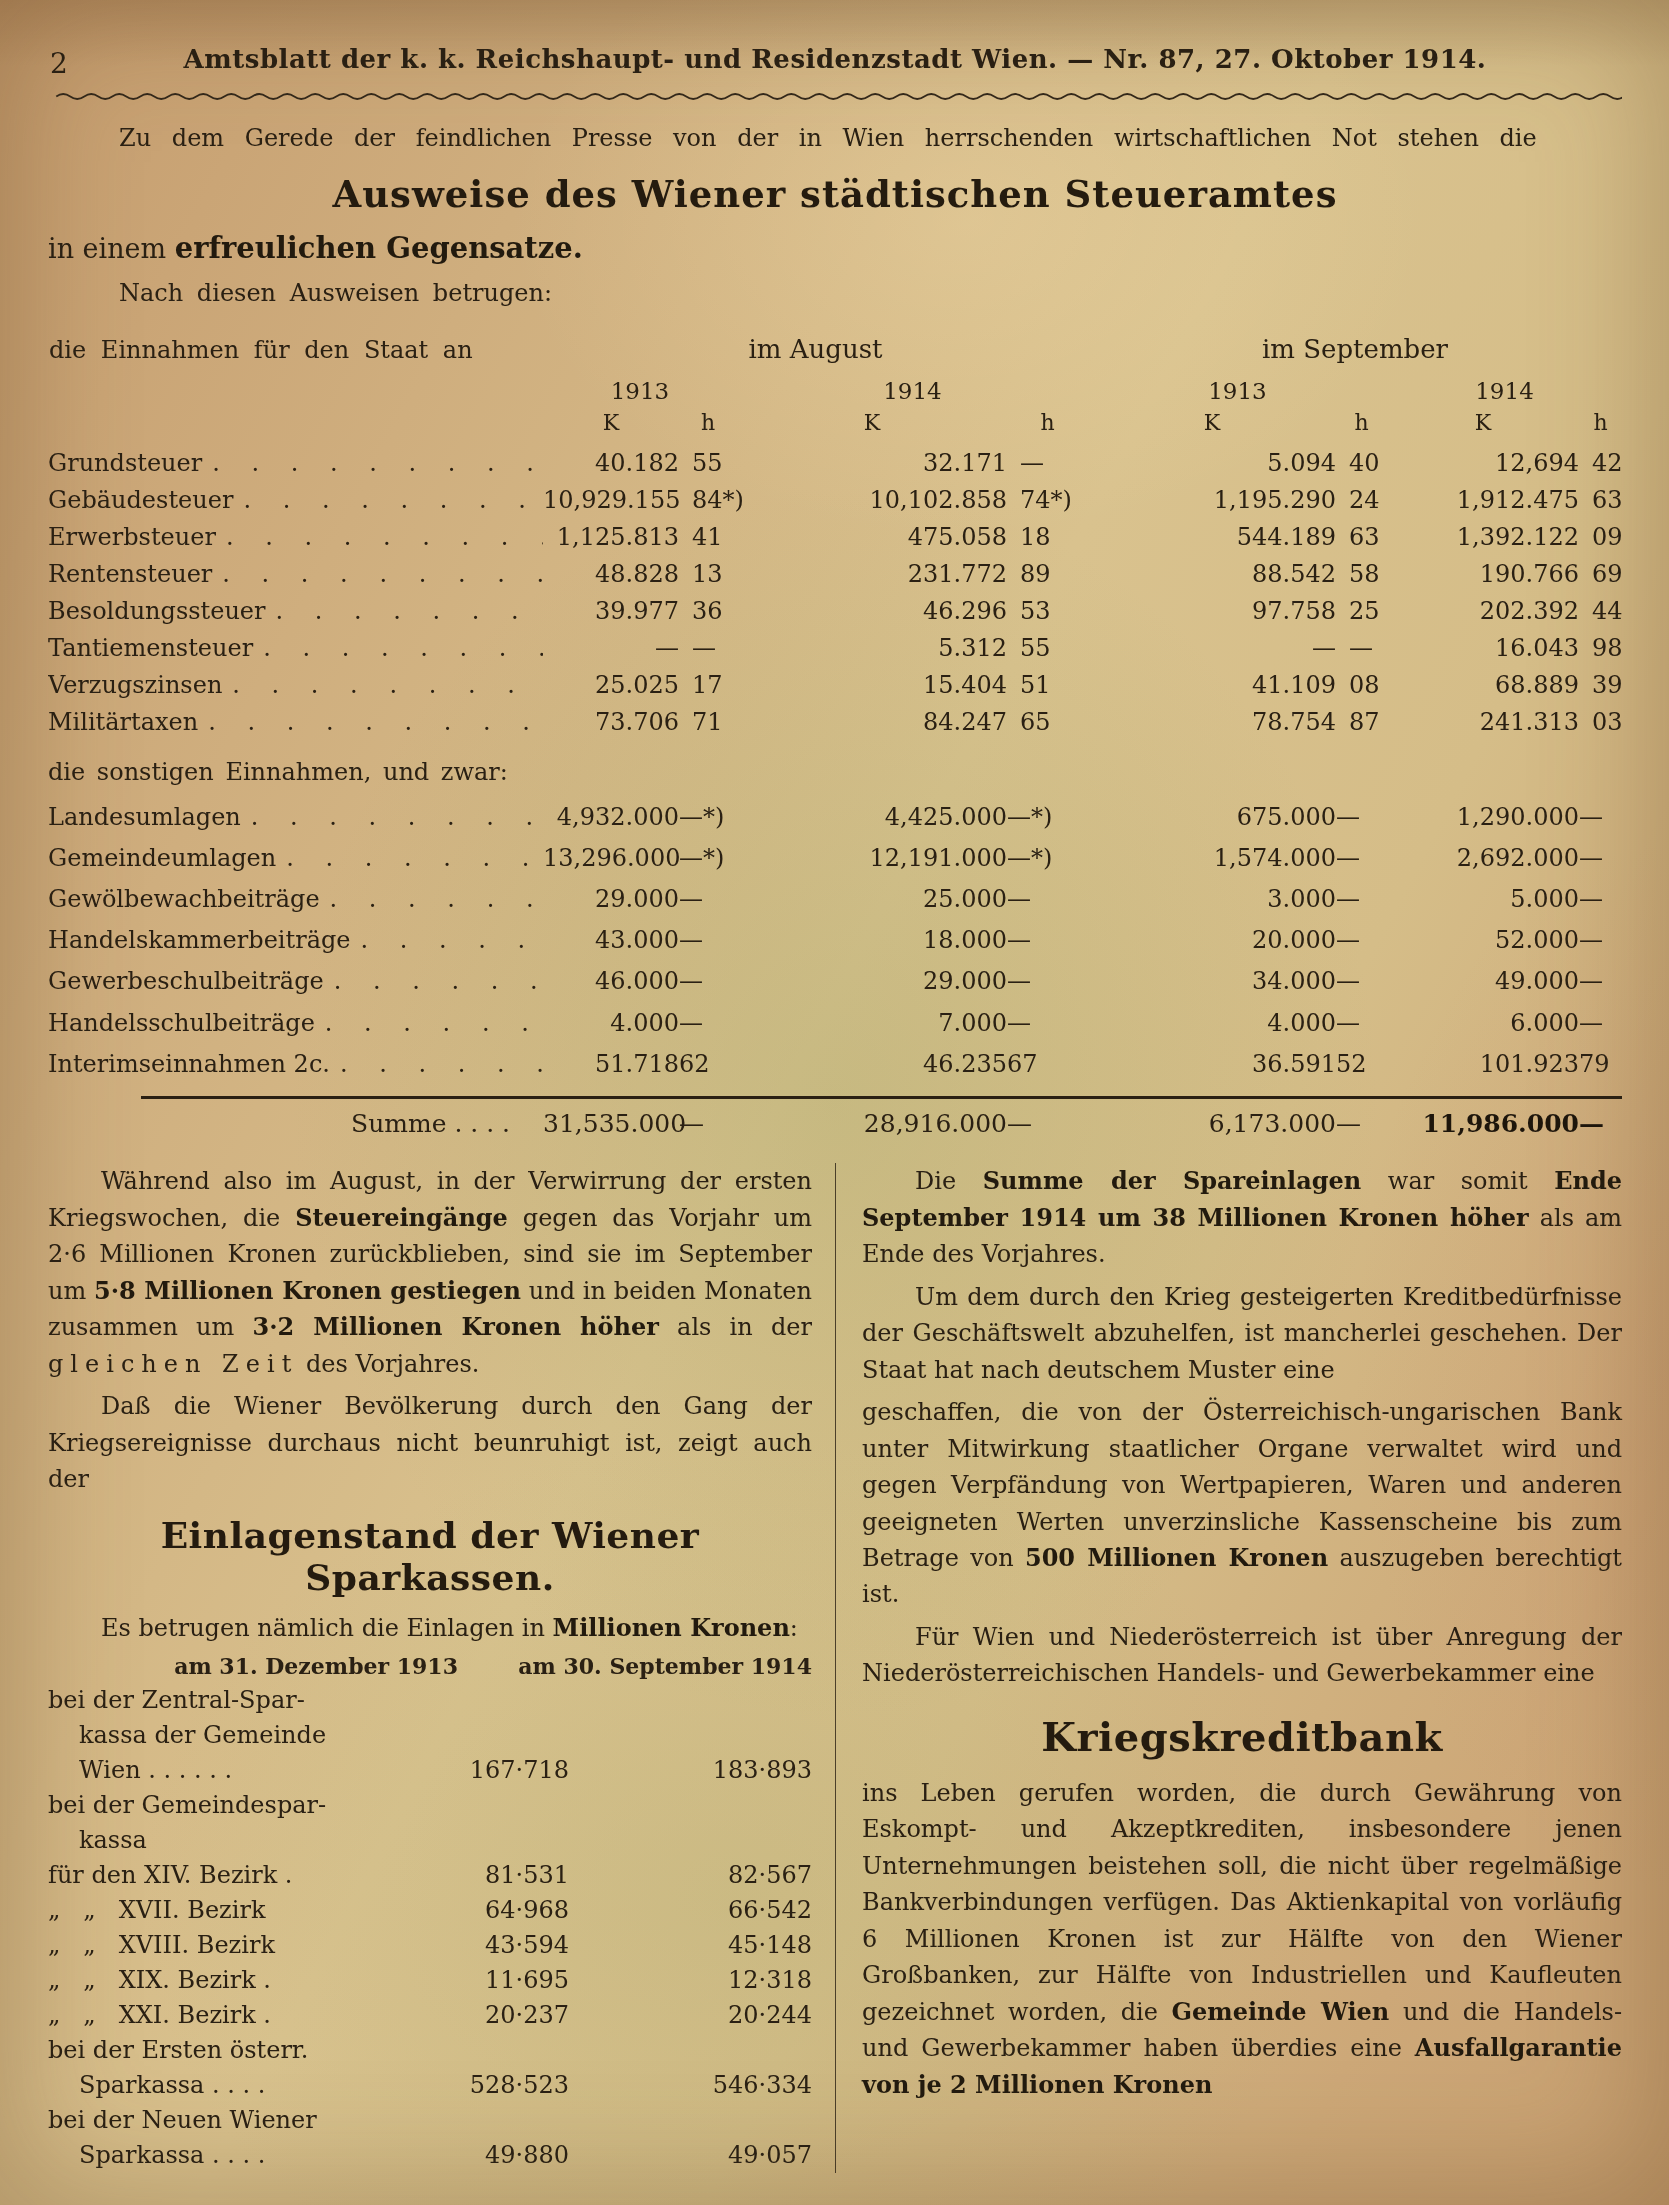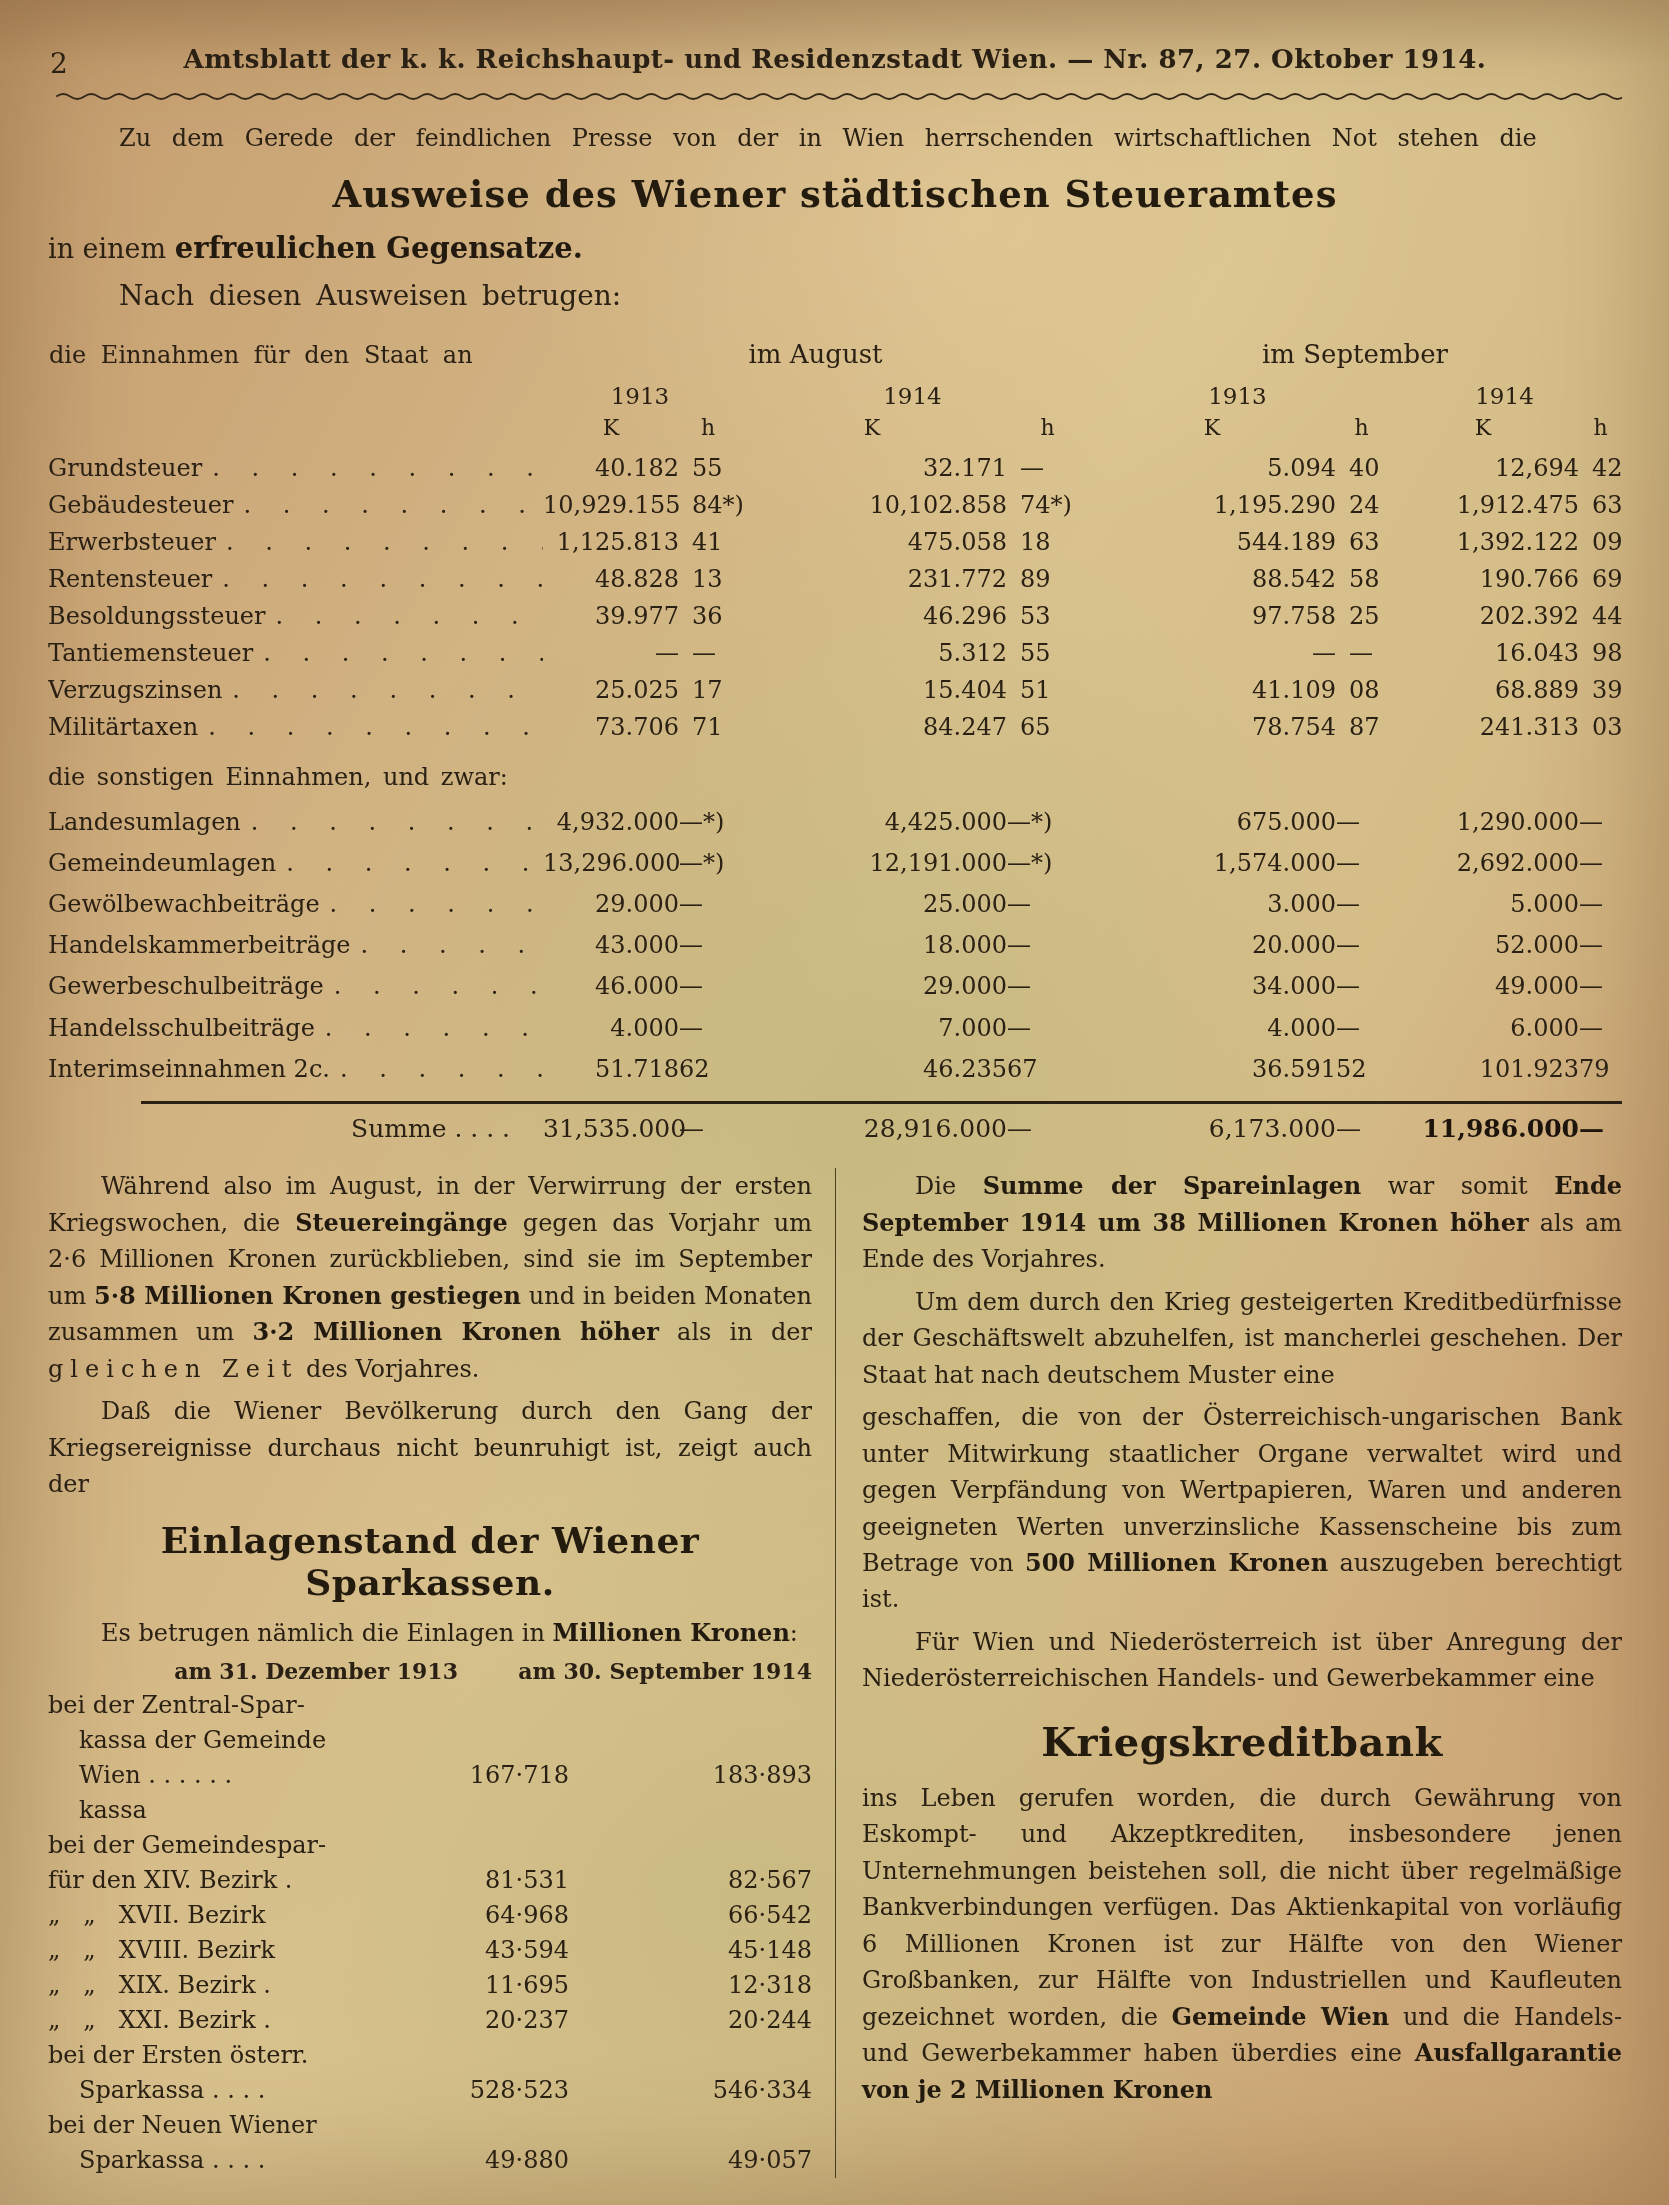--- a/index.html
+++ b/index.html
@@ -21,21 +21,21 @@
     box-shadow: inset 0 0 116px 23px rgba(100,65,30,0.30);
   }
   .mast-row{position:relative;height:39px;}
   .pagenum{position:absolute;left:2px;top:3px;font-size:28px;}
   .mast{text-align:center;font-size:26px;font-weight:700;letter-spacing:0.5px;}
   .wave{display:block;margin-top:8px;}
   .intro{margin:23px 0 0;font-size:24px;text-indent:71px;word-spacing:13px;white-space:nowrap;}
   .title{margin:20px 0 4px;text-align:center;font-size:37px;font-weight:700;letter-spacing:1px;color:#241b0f;}
   .subtitle{margin:15px 0 3px;font-size:27px;}
   .subtitle .b{font-size:29px;}
-  .leadin{margin:14px 0 0;font-size:28px;text-indent:71px;word-spacing:6px;}
+  .leadin{margin:14px 0 0;font-size:24px;text-indent:71px;word-spacing:6px;}
   .b{font-weight:700;color:#221a0e;}
   .sperr{letter-spacing:7px;}
 
   table.taxtab{width:1574px;border-collapse:collapse;table-layout:fixed;margin-top:26px;}
   .taxtab td{vertical-align:bottom;}
   .taxtab .rh{font-size:24px;word-spacing:7px;text-align:left;padding-bottom:2px;}
   .taxtab .grp{text-align:center;font-size:26px;padding-bottom:2px;}
   .taxtab .yr{text-align:center;font-size:23px;padding:12px 0 2px;}
   .taxtab .uk,.taxtab .uh{text-align:center;font-size:22px;padding:4px 0 9px;}
   .taxtab tbody td{font-size:24px;padding:4.5px 0;}
@@ -401,22 +401,22 @@
       <p class="p ind"><span>Es betrugen nämlich die Einlagen in </span><span class="b">Millionen Kronen</span><span>:</span></p>
       <div class="sv-head">
         <span class="sv-sp"></span>
         <span class="sv-h1">am 31. Dezember 1913</span>
         <span class="sv-h2">am 30. September 1914</span>
       </div>
       <div id="sv-body">
           <div class="sv-line">bei der Zentral-Spar-</div>
           <div class="sv-line sv-ind">kassa der Gemeinde</div>
           <div class="sv-line sv-vrow"><span class="sv-lbl sv-ind">Wien . . . . . .</span><span class="sv-v1">167·718</span><span class="sv-v2">183·893</span></div>
+          <div class="sv-line">bei der Gemeindespar-</div>
           <div class="sv-line sv-ind">kassa</div>
-          <div class="sv-line">bei der Gemeindespar-</div>
           <div class="sv-line sv-vrow"><span class="sv-lbl">für den XIV. Bezirk .</span><span class="sv-v1">81·531</span><span class="sv-v2">82·567</span></div>
           <div class="sv-line sv-vrow"><span class="sv-lbl">„   „   XVII. Bezirk</span><span class="sv-v1">64·968</span><span class="sv-v2">66·542</span></div>
           <div class="sv-line sv-vrow"><span class="sv-lbl">„   „   XVIII. Bezirk</span><span class="sv-v1">43·594</span><span class="sv-v2">45·148</span></div>
           <div class="sv-line sv-vrow"><span class="sv-lbl">„   „   XIX. Bezirk .</span><span class="sv-v1">11·695</span><span class="sv-v2">12·318</span></div>
           <div class="sv-line sv-vrow"><span class="sv-lbl">„   „   XXI. Bezirk .</span><span class="sv-v1">20·237</span><span class="sv-v2">20·244</span></div>
           <div class="sv-line">bei der Ersten österr.</div>
           <div class="sv-line sv-vrow"><span class="sv-lbl sv-ind">Sparkassa . . . .</span><span class="sv-v1">528·523</span><span class="sv-v2">546·334</span></div>
           <div class="sv-line">bei der Neuen Wiener</div>
           <div class="sv-line sv-vrow"><span class="sv-lbl sv-ind">Sparkassa . . . .</span><span class="sv-v1">49·880</span><span class="sv-v2">49·057</span></div>
         </div>

